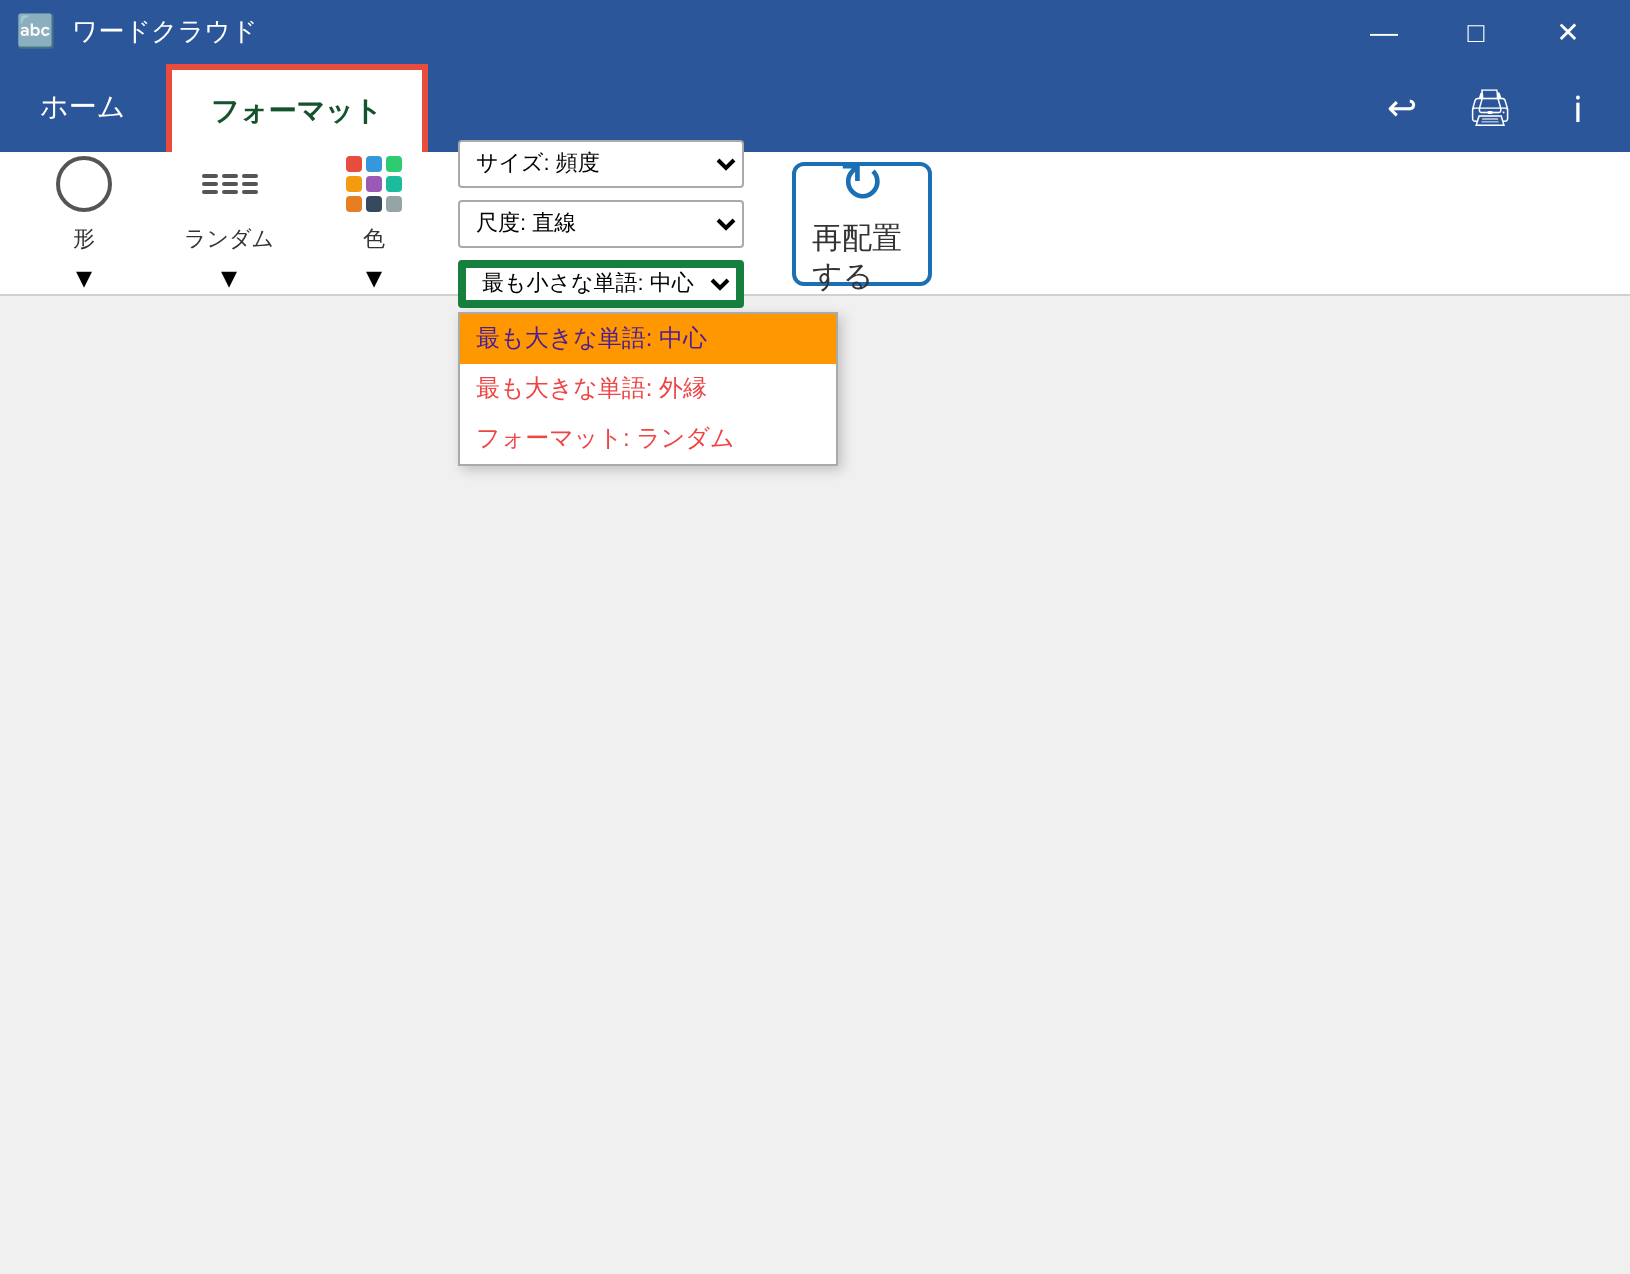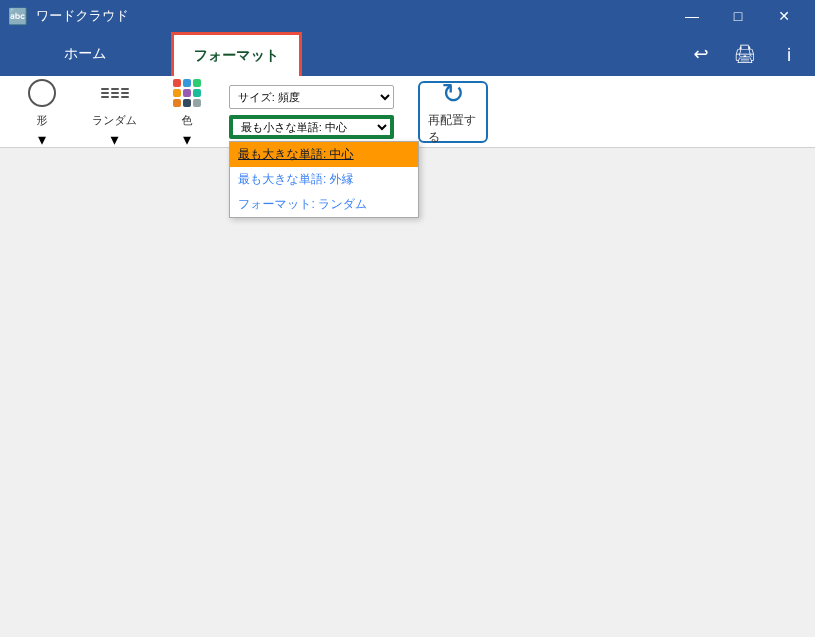--- a/index.html
+++ b/index.html
@@ -34,21 +34,20 @@
     }
     .ribbon-tab {
       padding: 0 20px;
       color: white;
       font-size: 14px;
       display: flex;
       align-items: center;
       cursor: pointer;
       border: none;
       background: transparent;
-      margin-left: 44px;
     }
     .ribbon-tab.active {
       background: white;
       color: #14532d;
       font-weight: bold;
       border: 3px solid #e74c3c;
       border-bottom: none;
     }
     .ribbon-right {
       margin-left: auto;
@@ -148,21 +147,21 @@
     .slider-label { min-width: 60px; }
 
     
     .dropdowns-section {
       display: flex;
       flex-direction: column;
       gap: 6px;
     }
     .dropdown-row { display: flex; align-items: center; gap: 6px; }
     .dropdown-select {
-      width: 165px; height: 24px;
+      width: 143px; height: 24px;
       border: 1px solid #aaa; border-radius: 2px;
       font-size: 11px; padding: 0 4px;
       background: white;
     }
 
     
     .dropdown-menu-container {
       position: relative;
     }
     .dropdown-menu {
@@ -172,23 +171,23 @@
       width: 190px;
       background: white;
       border: 1px solid #aaa;
       box-shadow: 2px 2px 6px rgba(0,0,0,0.2);
       z-index: 100;
     }
     .dropdown-item {
       padding: 4px 8px;
       font-size: 12px;
       cursor: pointer;
-      color: #3b82f6;
-    }
-    .dropdown-item.selected { background: #ff9800; color: #0f172a; text-decoration: underline; }
+      color: #ef4444;
+    }
+    .dropdown-item.selected { background: #ff9800; color: #4c1d95; }
 
     
     .main-canvas {
       background: white;
       flex: 1;
       position: relative;
       overflow: hidden;
     }
 
     
@@ -270,34 +269,40 @@
   </div>
 
 
   <div class="dropdowns-section">
     <div class="dropdown-row">
       <select class="dropdown-select">
         <option>サイズ: 頻度</option>
         <option>サイズ: 均等</option>
       </select>
     </div>
+    <div class="dropdown-row">
+      <select class="dropdown-select">
+        <option>尺度: 直線</option>
+        <option>尺度: 対数</option>
+      </select>
+    </div>
     <div class="dropdown-row dropdown-menu-container">
       <select class="dropdown-select" style="border:4px solid #15803d;">
         <option>最も小さな単語: 中心</option>
       </select>
 
       <div class="dropdown-menu">
         <div class="dropdown-item selected">最も大きな単語: 中心</div>
         <div class="dropdown-item">最も大きな単語: 外縁</div>
         <div class="dropdown-item">フォーマット: ランダム</div>
       </div>
     </div>
   </div>
 
   <div style="margin-left:8px; border:2px solid #1a6fb5; border-radius:6px; padding:4px 8px; display:flex; flex-direction:column; align-items:center; cursor:pointer; background:white; width:70px; height:62px; justify-content:center; gap:2px;">
     <span style="font-size:28px; color:#1a6fb5;">↻</span>
-    <span style="font-size:12px; color:#333;">再配置する</span>
+    <span style="font-size:15px; color:#333;">再配置する</span>
   </div>
 </div>
 
 <div class="main-canvas">
   <div class="wordcloud" id="wordcloud"></div>
 </div>
 
 </body></html>

